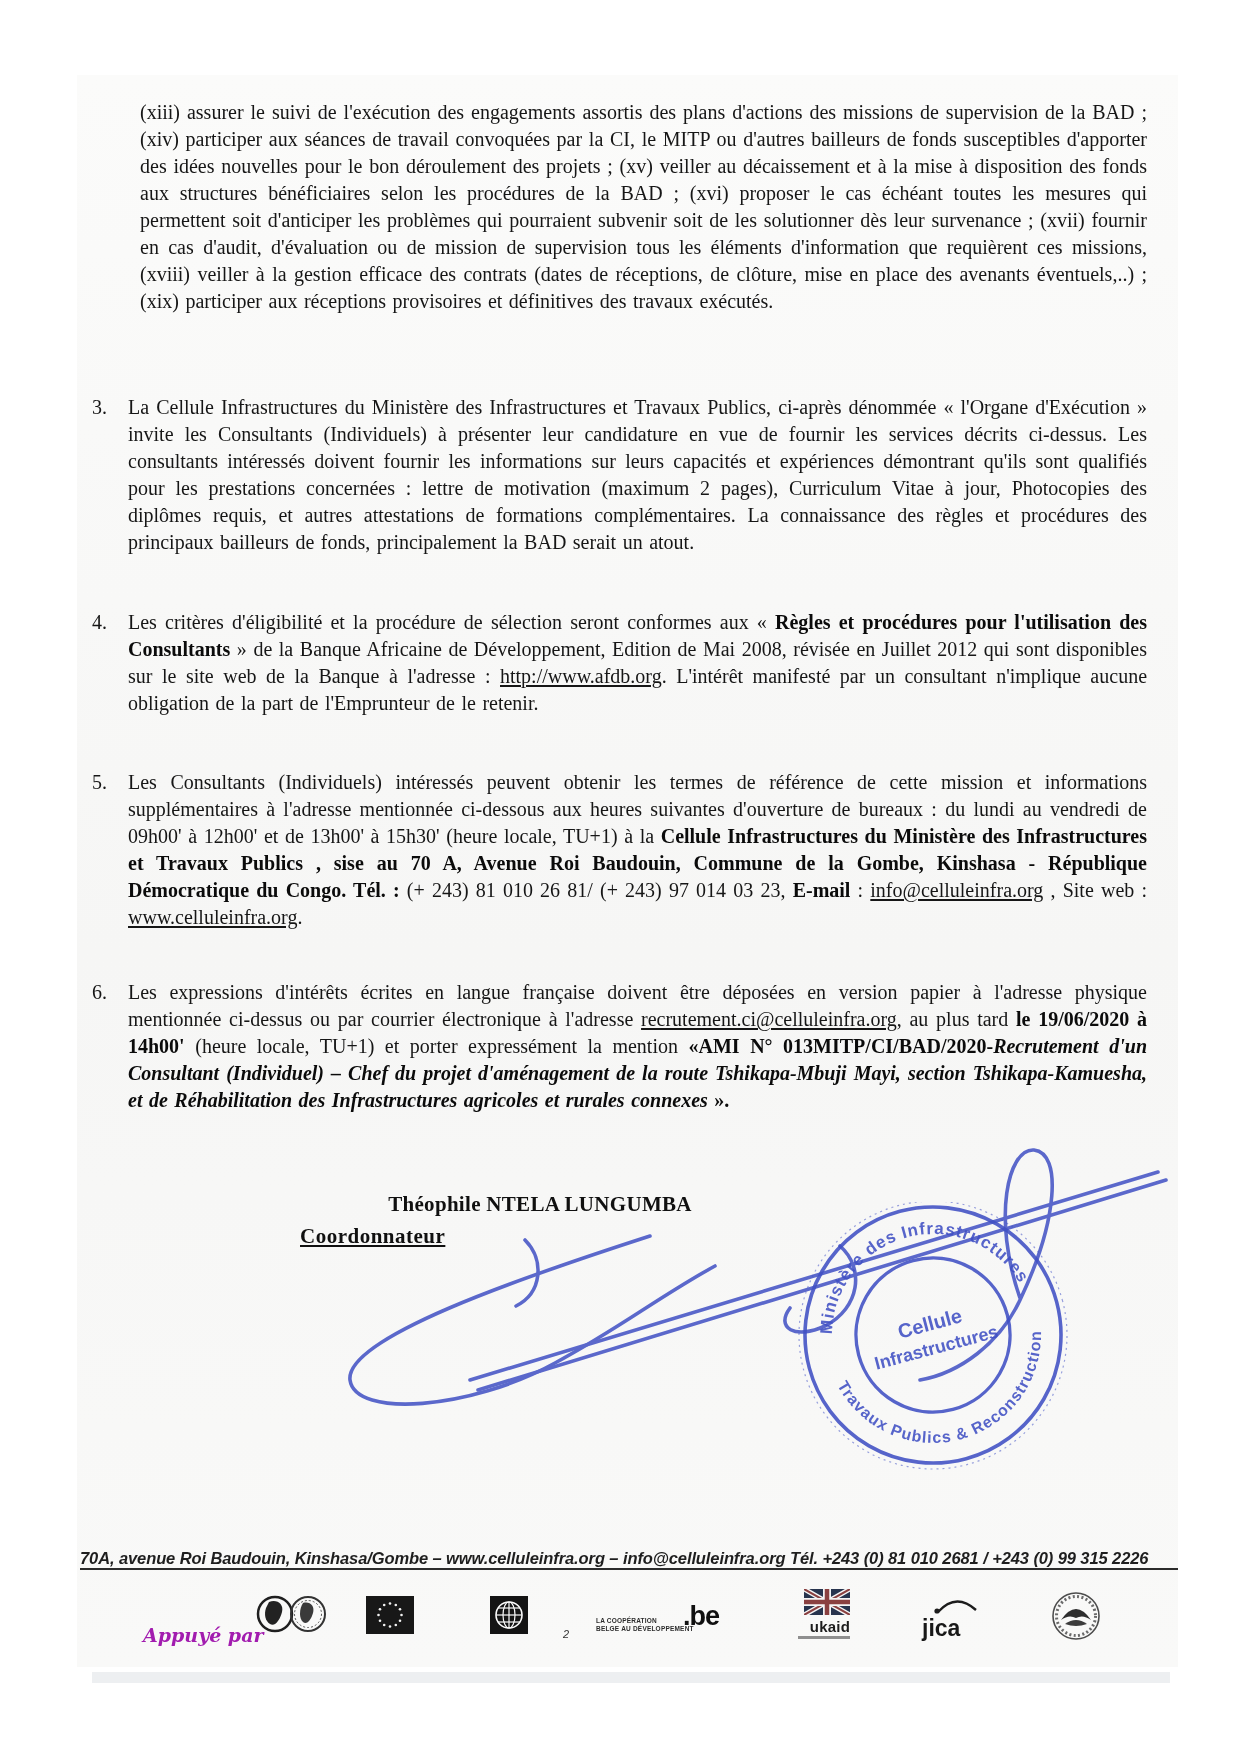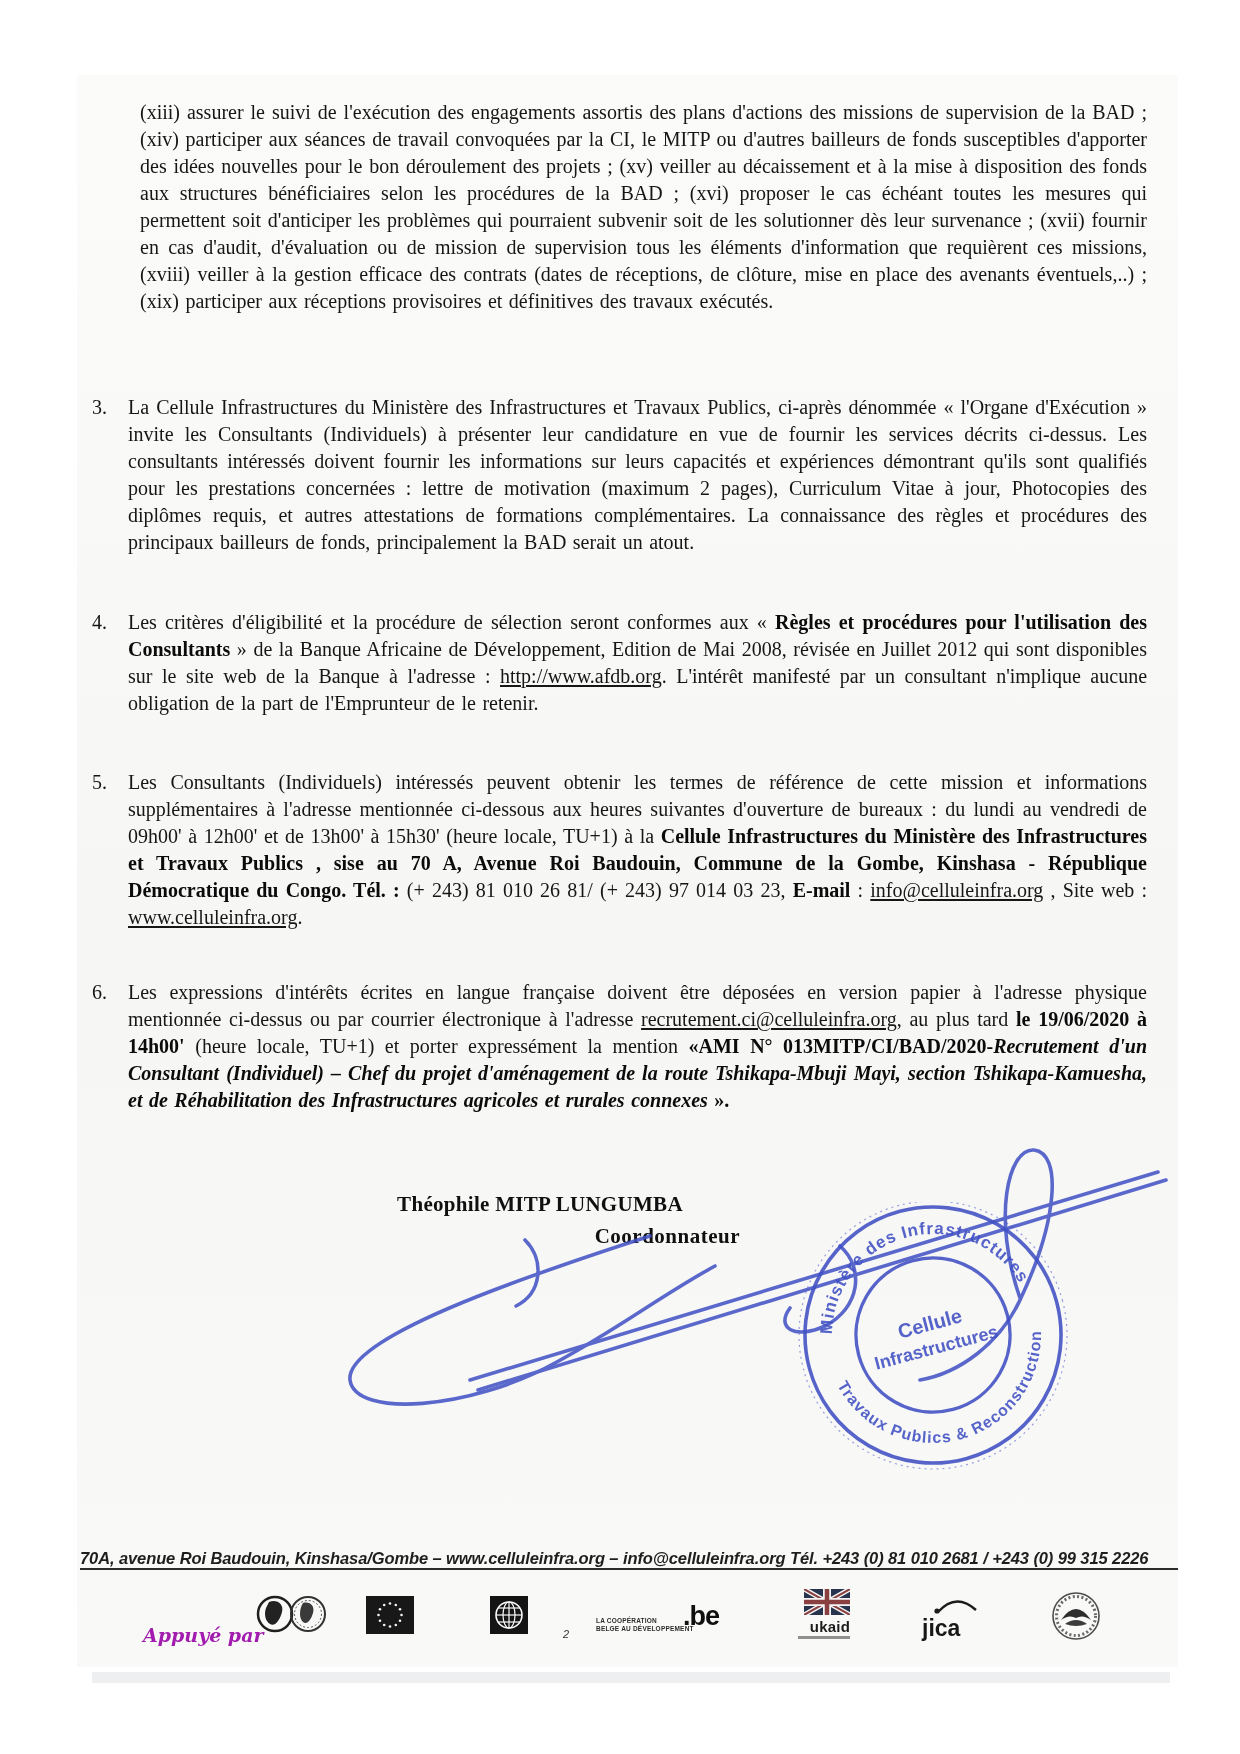--- a/index.html
+++ b/index.html
@@ -28,22 +28,22 @@
   #item-5{top:769px;}
   #item-6{top:979px;}
   .seg-bold{font-weight:700;color:#0b0b0b;}
   .seg-italic{font-style:italic;}
   .seg-underline{text-decoration:underline;text-underline-offset:2px;}
   .sig-name{
     position:absolute;left:320px;top:1192px;width:440px;text-align:center;
     font-weight:700;font-size:21px;color:#101010;letter-spacing:.3px;
   }
   .sig-title{
-    position:absolute;left:300px;top:1224px;width:440px;text-align:right;
-    font-weight:700;font-size:21px;color:#101010;letter-spacing:.5px;
+    position:absolute;left:300px;top:1224px;width:440px;text-align:left;
+    font-weight:700;font-size:21px;color:#101010;letter-spacing:.5px;text-decoration:underline;
   }
   .stamp-svg{position:absolute;left:795px;top:1202px;}
   .signature-svg{position:absolute;left:320px;top:1128px;}
   .stamp-arc{
     font-family:"Liberation Sans",sans-serif;font-weight:700;
   }
   .footer-line{
     position:absolute;left:80px;top:1549px;width:1098px;
     font-family:"Liberation Sans",sans-serif;font-style:italic;font-weight:700;
     font-size:16.5px;color:#1e1e1e;letter-spacing:-.1px;
@@ -92,21 +92,21 @@
 </div>
 <div class="item" id="item-5">
   <div class="num">5.</div>
   <div class="body"><span>Les Consultants (Individuels) intéressés peuvent obtenir les termes de référence de cette mission et informations supplémentaires à l'adresse mentionnée ci-dessous aux heures suivantes d'ouverture de bureaux : du lundi au vendredi de 09h00' à 12h00' et de 13h00' à 15h30' (heure locale, TU+1) à la </span><span class="seg-bold">Cellule Infrastructures du Ministère des Infrastructures et Travaux Publics , sise au 70 A, Avenue Roi Baudouin, Commune de la Gombe, Kinshasa - République Démocratique du Congo. Tél. : </span><span>(+ 243) 81 010 26 81/ (+ 243) 97 014 03 23, </span><span class="seg-bold">E-mail</span><span> : </span><span class="seg-underline">info@celluleinfra.org</span><span> , Site web : </span><span class="seg-underline">www.celluleinfra.org</span><span>.</span></div>
 </div>
 <div class="item" id="item-6">
   <div class="num">6.</div>
   <div class="body"><span>Les expressions d'intérêts écrites en langue française doivent être déposées en version papier à l'adresse physique mentionnée ci-dessus ou par courrier électronique à l'adresse </span><span class="seg-underline">recrutement.ci@celluleinfra.org</span><span>, au plus tard </span><span class="seg-bold">le 19/06/2020 à 14h00'</span><span> (heure locale, TU+1) et porter expressément la mention </span><span class="seg-bold">«AMI N° 013MITP/CI/BAD/2020-</span><span class="seg-bold seg-italic">Recrutement d'un Consultant (Individuel) – Chef du projet d'aménagement de la route Tshikapa-Mbuji Mayi, section Tshikapa-Kamuesha, et de Réhabilitation des Infrastructures agricoles et rurales connexes</span><span class="seg-bold"> ».</span></div>
 </div>
 
-<div class="sig-name">Théophile MITP LUNGUMBA</div>
+<div class="sig-name">Théophile NTELA LUNGUMBA</div>
 <div class="sig-title">Coordonnateur</div>
 
 <svg class="stamp-svg" width="276" height="270" viewBox="0 0 276 270">
   <g transform="rotate(-15 138 133)" style="opacity:.88">
     <circle cx="138" cy="133" r="128" fill="none" style="stroke:var(--ink)" stroke-width="3.6"></circle>
     <circle cx="138" cy="133" r="134" fill="none" style="stroke:var(--ink)" stroke-width="1.2" stroke-dasharray="2 4" opacity=".6"></circle>
     <circle cx="138" cy="133" r="77" fill="none" style="stroke:var(--ink)" stroke-width="3.4"></circle>
     <path id="arcTop" d="M 37 133 A 101 101 0 0 1 239 133" fill="none"></path>
     <path id="arcBottom" d="M 30 133 A 108 108 0 0 0 246 133" fill="none"></path>
     <text class="stamp-arc" font-size="17" letter-spacing="1" style="fill:var(--ink)">

